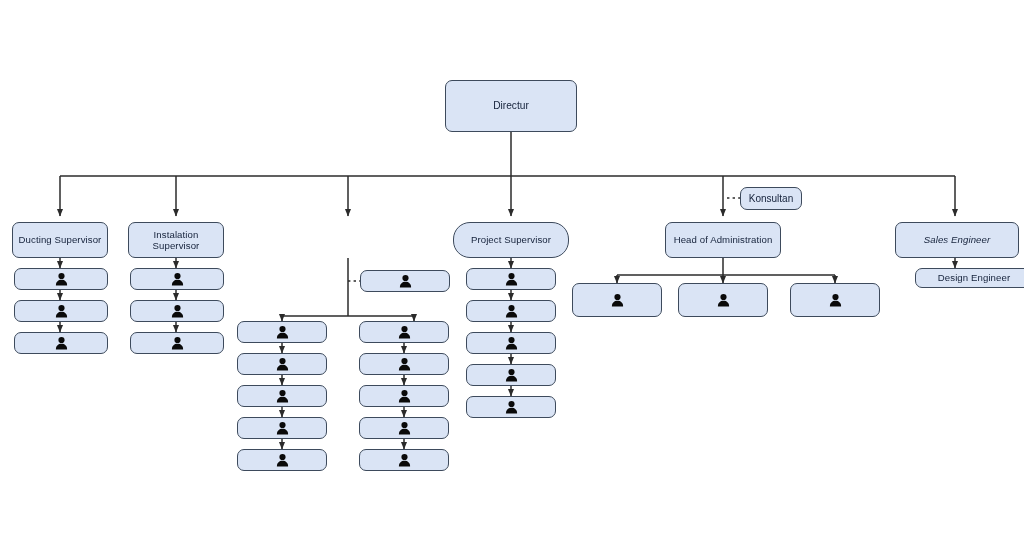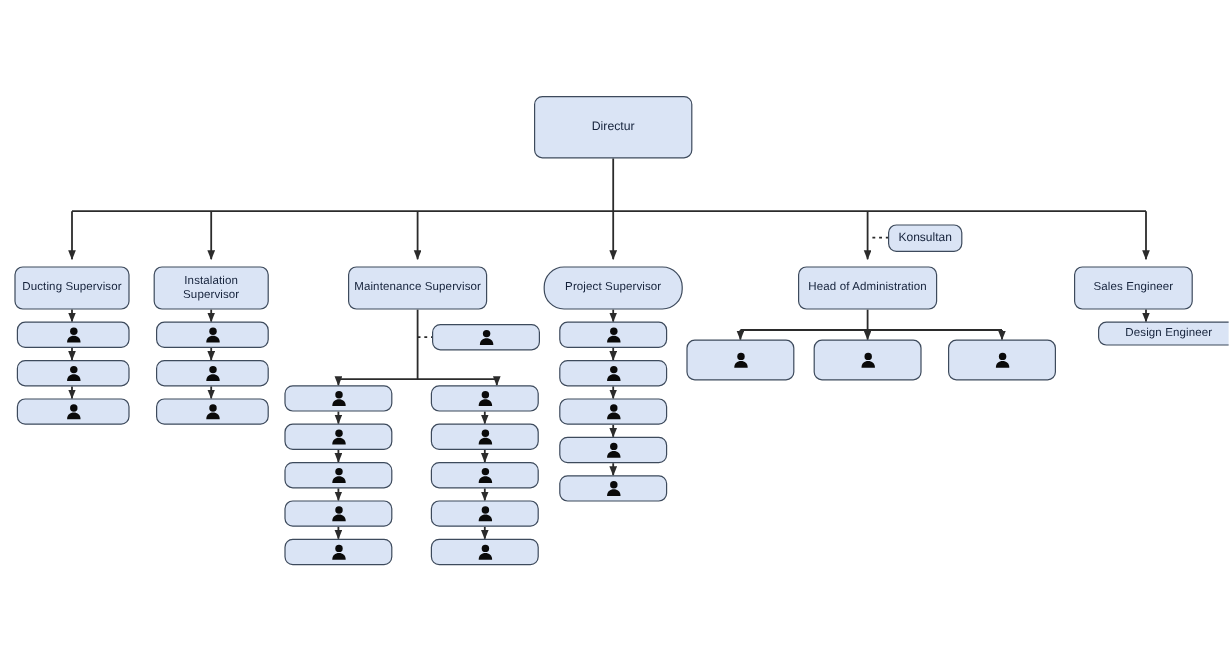--- a/index.html
+++ b/index.html
@@ -123,33 +123,30 @@
   </div>
 
   <div class="node label-node" style="left:128px; top:222px; width:96px; height:36px;">
     <span>Instalation Supervisor</span>
   </div>
 
   <div class="node label-node" style="left:12px; top:222px; width:96px; height:36px;">
     <span>Ducting Supervisor</span>
   </div>
 
-  <div class="node label-node" style="left:290px; top:222px; width:116px; height:36px;">
-    <span>Maintenance Supervisor</span>
-  </div>
 
   <div class="node label-node" style="left:453px; top:222px; width:116px; height:36px;border-radius:17px;">
     <span>Project Supervisor</span>
   </div>
 
   <div class="node label-node" style="left:665px; top:222px; width:116px; height:36px;">
     <span>Head of Administration</span>
   </div>
 
-  <div class="node label-node" style="left:895px; top:222px; width:99px; height:36px;">
+  <div class="node label-node" style="left:895px; top:222px; width:124px; height:36px;font-style:italic;">
     <span>Sales Engineer</span>
   </div>
 
   <div class="node label-node" style="left:915px; top:268px; width:118px; height:20px;">
     <span>Design Engineer</span>
   </div>
 
   <div class="node small" style="left:740px; top:187px; width:62px; height:23px;">
     <span>Konsultan</span>
   </div>

